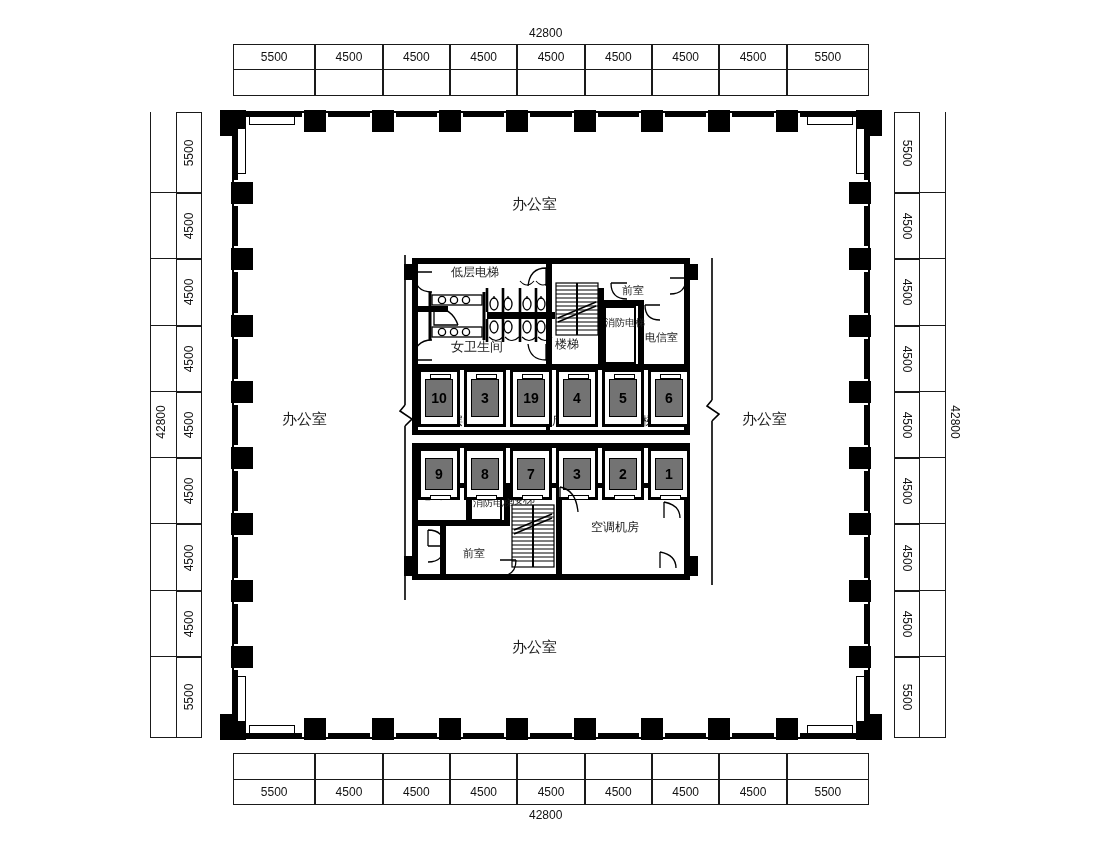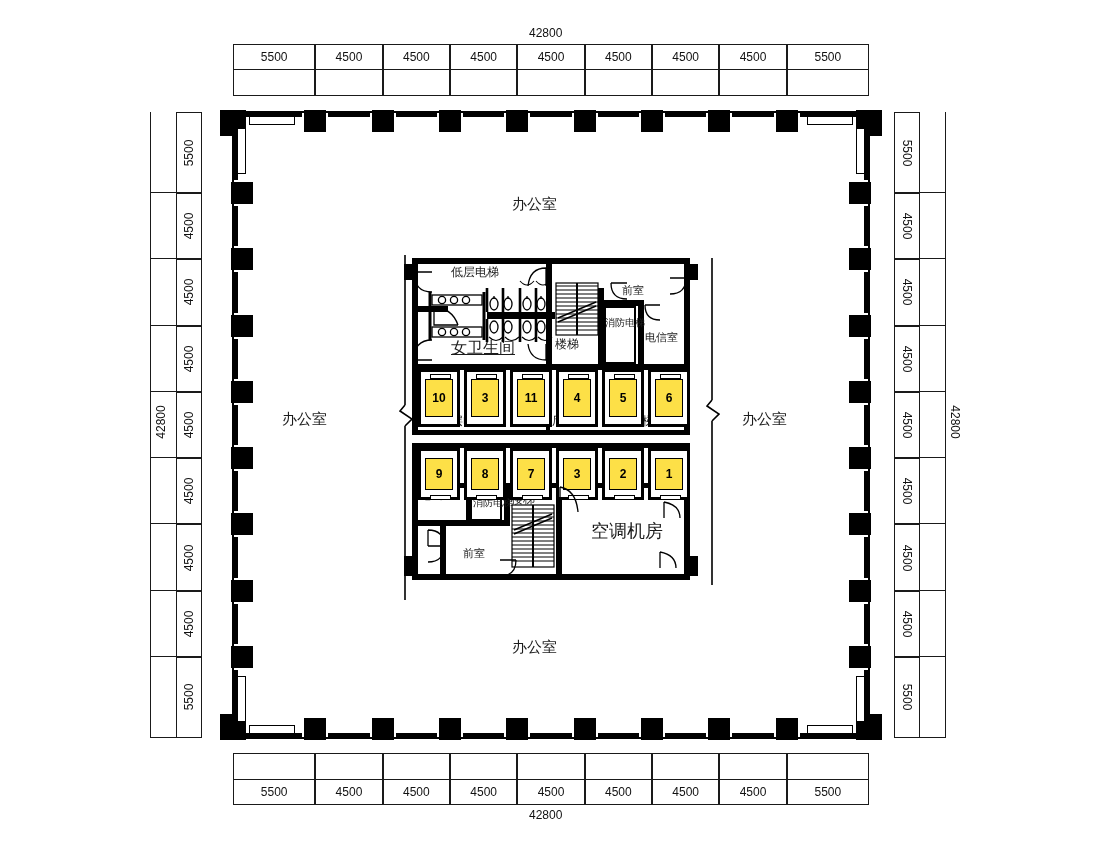--- a/index.html
+++ b/index.html
@@ -73,25 +73,25 @@
   .elev-car {
     position: absolute;
     box-sizing: border-box;
     border: 3px solid #000;
     background: #fff;
   }
   .elev-inner {
     position: absolute;
     box-sizing: border-box;
     border: 1.5px solid #000;
-    background: #fde047;
+    background: #737373;
     display: flex;
     align-items: center;
     justify-content: center;
-    font-size: 12px;
+    font-size: 14px;
     font-weight: bold;
     color: #000;
   }
   .door-slot {
     position: absolute;
     background: #fff;
     border: 1px solid #000;
     box-sizing: border-box;
   }
   svg.overlay {
@@ -355,51 +355,51 @@
       <div class="wallbox" style="left: 466px; top: 520px; width: 44px; height: 6px;"></div>
       <div class="wallbox" style="left: 440px; top: 526px; width: 6px; height: 48px;"></div>
       <div class="glass" style="left: 470px; top: 487px; width: 32px; height: 34px; border: 2px solid rgb(0, 0, 0);"></div>
       <div class="wallbox" style="left: 404px; top: 264px; width: 10px; height: 16px;"></div>
       <div class="wallbox" style="left: 688px; top: 264px; width: 10px; height: 16px;"></div>
       <div class="wallbox" style="left: 404px; top: 556px; width: 10px; height: 20px;"></div>
       <div class="wallbox" style="left: 688px; top: 556px; width: 10px; height: 20px;"></div>
     </div>
 
   <div class="room-label" style="left:451px; top:264px; font-size:12px;">低层电梯</div>
-  <div class="room-label" style="left:451px; top:338px; font-size:16px;text-decoration:underline;">女卫生间</div>
+  <div class="room-label" style="left:451px; top:338px; font-size:13px;">女卫生间</div>
   <div class="room-label" style="left:555px; top:336px; font-size:12px;">楼梯</div>
   <div class="room-label" style="left:622px; top:283px; font-size:11px;">前室</div>
   <div class="room-label small" style="left:605px; top:318px; width:30px;">
     <span>消防电梯</span>
   </div>
   <div class="room-label" style="left:645px; top:330px; font-size:11px;">电信室</div>
 
   <div class="room-label" style="left:439px; top:413px; font-size:12px;">高层电梯</div>
   <div class="room-label" style="left:528px; top:413px; font-size:12px;">电梯厅</div>
   <div class="room-label" style="left:606px; top:413px; font-size:12px;">低层电梯</div>
 
   <div class="room-label" style="left:420px; top:488px; font-size:11px;">电气室</div>
   <div class="room-label small" style="left:473px; top:498px; width:30px;">
     <span>消防电梯</span>
   </div>
   <div class="room-label" style="left:511px; top:491px; font-size:12px;">楼梯</div>
   <div class="room-label" style="left:463px; top:546px; font-size:11px;">前室</div>
-  <div class="room-label" style="left:591px; top:519px; font-size:18px;">空调机房</div>
+  <div class="room-label" style="left:591px; top:519px; font-size:12px;">空调机房</div>
 
   <div id="elevators">
       <div class="elev-car" style="left: 418px; top: 369px; width: 42px; height: 58px;">
         <div class="elev-inner" style="left: 4px; top: 7px; width: 28px; height: 38px;">10</div>
         <div class="door-slot" style="left: 9px; top: 2px; width: 21px; height: 5px;"></div>
       </div>
       <div class="elev-car" style="left: 464px; top: 369px; width: 42px; height: 58px;">
         <div class="elev-inner" style="left: 4px; top: 7px; width: 28px; height: 38px;">3</div>
         <div class="door-slot" style="left: 9px; top: 2px; width: 21px; height: 5px;"></div>
       </div>
       <div class="elev-car" style="left: 510px; top: 369px; width: 42px; height: 58px;">
-        <div class="elev-inner" style="left: 4px; top: 7px; width: 28px; height: 38px;">11</div>
+        <div class="elev-inner" style="left: 4px; top: 7px; width: 28px; height: 38px;">19</div>
         <div class="door-slot" style="left: 9px; top: 2px; width: 21px; height: 5px;"></div>
       </div>
       <div class="elev-car" style="left: 556px; top: 369px; width: 42px; height: 58px;">
         <div class="elev-inner" style="left: 4px; top: 7px; width: 28px; height: 38px;">4</div>
         <div class="door-slot" style="left: 9px; top: 2px; width: 21px; height: 5px;"></div>
       </div>
       <div class="elev-car" style="left: 602px; top: 369px; width: 42px; height: 58px;">
         <div class="elev-inner" style="left: 4px; top: 7px; width: 28px; height: 38px;">5</div>
         <div class="door-slot" style="left: 9px; top: 2px; width: 21px; height: 5px;"></div>
       </div>

